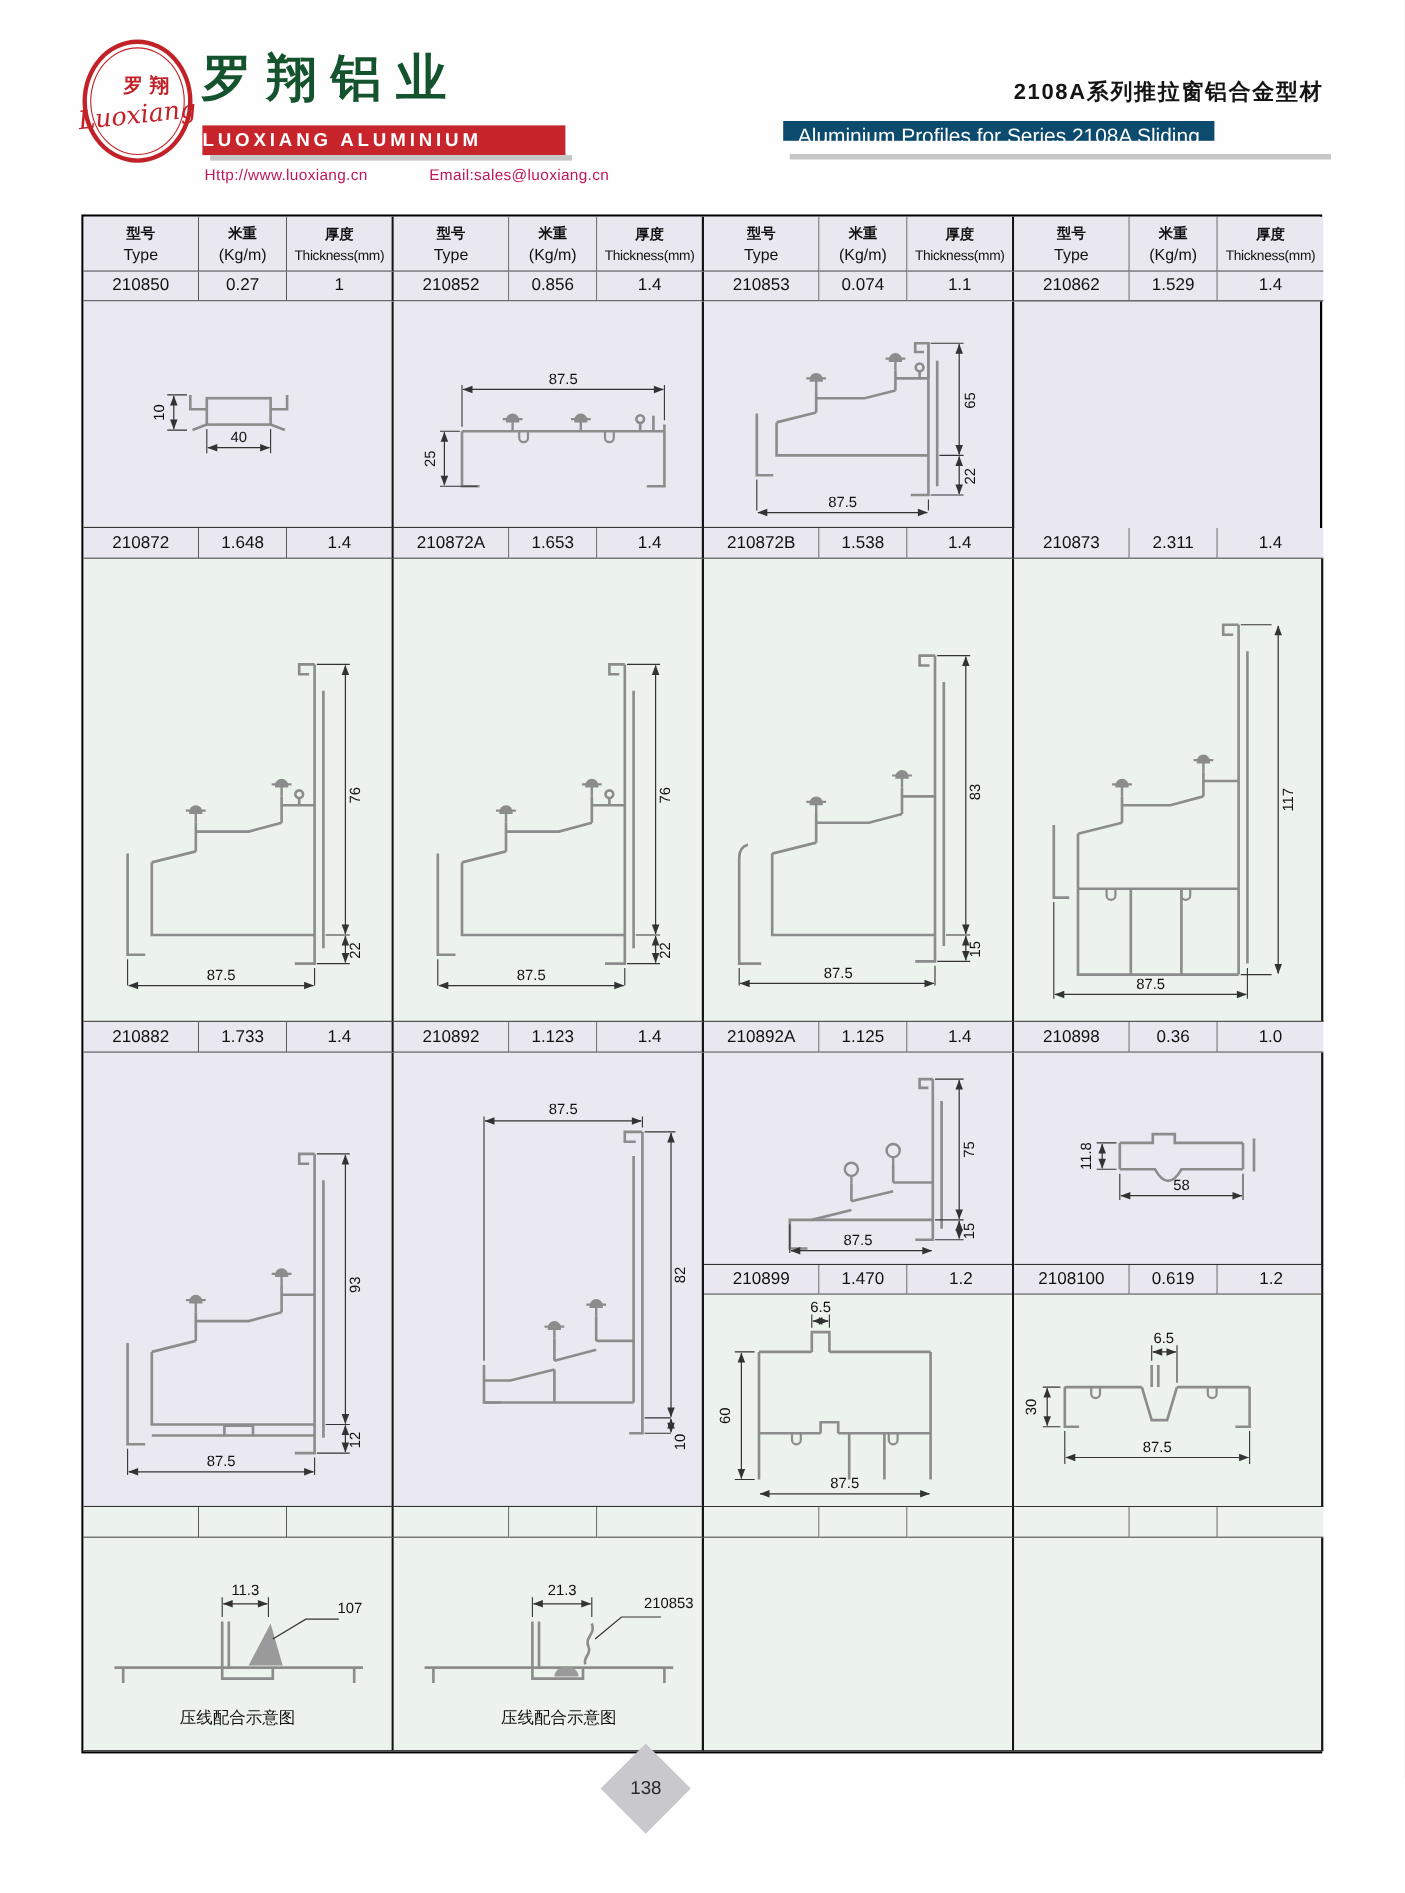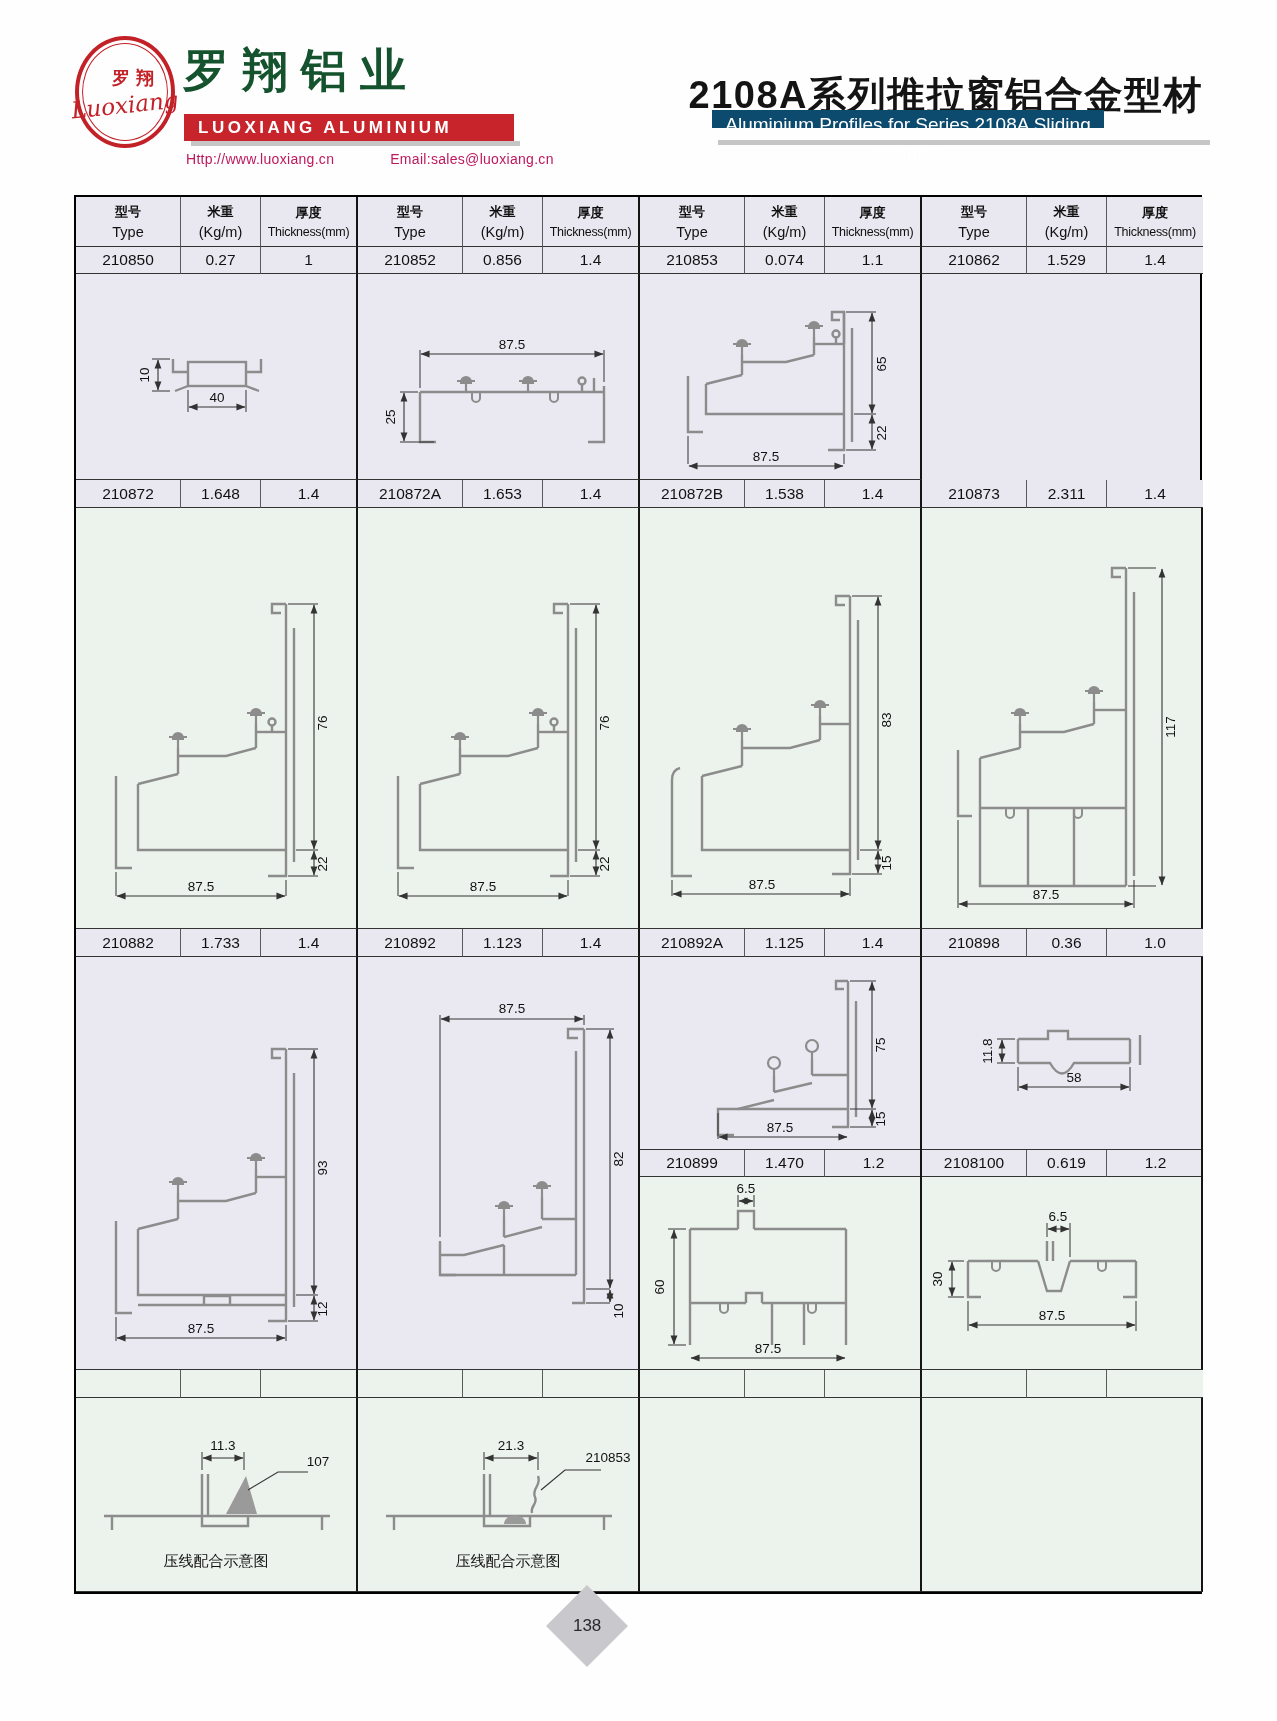--- a/index.html
+++ b/index.html
@@ -4,25 +4,25 @@
 <style>
   *{box-sizing:border-box;margin:0;padding:0}
   body{width:1277px;height:1721px;position:relative;background:#fefefe;font-family:"Liberation Sans",sans-serif;overflow:hidden}
 
   
   .logo{position:absolute;left:75px;top:36px;width:100px;height:112px;border:4px solid #c32128;border-radius:50%;display:flex;flex-direction:column;align-items:center;justify-content:center}
   .logo::before{content:"";position:absolute;inset:3px;border:1.5px solid #c32128;border-radius:50%}
   .logo-cn{color:#c32128;font-weight:bold;font-size:18px;letter-spacing:6px;margin-left:22px}
   .logo-script{color:#c32128;font-family:"DejaVu Serif",serif;font-style:italic;font-size:23px;transform:rotate(-6deg);margin-top:2px}
   .company-cn{position:absolute;left:183px;top:40px;font-size:46px;font-weight:900;letter-spacing:13px;color:#14532d}
-  .company-bar{position:absolute;left:184px;top:114px;width:330px;height:27px;background:#c7242c;color:#fff;font-weight:bold;font-size:17px;letter-spacing:3.5px;line-height:27px;padding-left:14px}
+  .company-bar{position:absolute;left:184px;top:114px;width:330px;height:27px;background:#c7242c;color:#fff;font-weight:bold;font-size:17px;letter-spacing:3.5px;line-height:27px;}
   .company-bar-shadow{position:absolute;left:191px;top:141px;width:329px;height:5px;background:#c6c6c6}
   .contact{position:absolute;left:186px;top:151px;font-size:14px;color:#be185d;letter-spacing:.3px}
   .contact span{margin-right:56px}
-  .series-cn{position:absolute;right:74px;top:70px;font-size:38px;font-weight:600;letter-spacing:1.5px;color:#141414}
+  .series-cn{position:absolute;right:74px;top:70px;font-size:20px;font-weight:600;letter-spacing:1.5px;color:#141414}
   .series-bar{position:absolute;left:712px;top:110px;width:392px;height:18px;background:#0c4a6e;color:#fff;font-size:19px;text-align:center;line-height:30px}
   .series-bar-shadow{position:absolute;left:718px;top:140px;width:492px;height:5px;background:#c6c6c6}
 
   
   .cat{position:absolute;left:74px;top:195px;width:1128px;border:2.5px solid #000;background:#e9e7f0}
   .trow{display:grid;grid-template-columns:105px 80px 97px 105px 80px 97px 105px 80px 97px 105px 80px 96px}
   .drow{display:grid;grid-template-columns:282px 282px 282px 281px}
   .cell{display:flex;align-items:center;justify-content:center;border-right:1.5px solid #5a5a5a;border-bottom:1.8px solid #333;background:#e9e7f0;font-size:15.5px;color:#111}
   .hcell{flex-direction:column;gap:3px}
   .hcn{font-size:13px;font-weight:bold}

